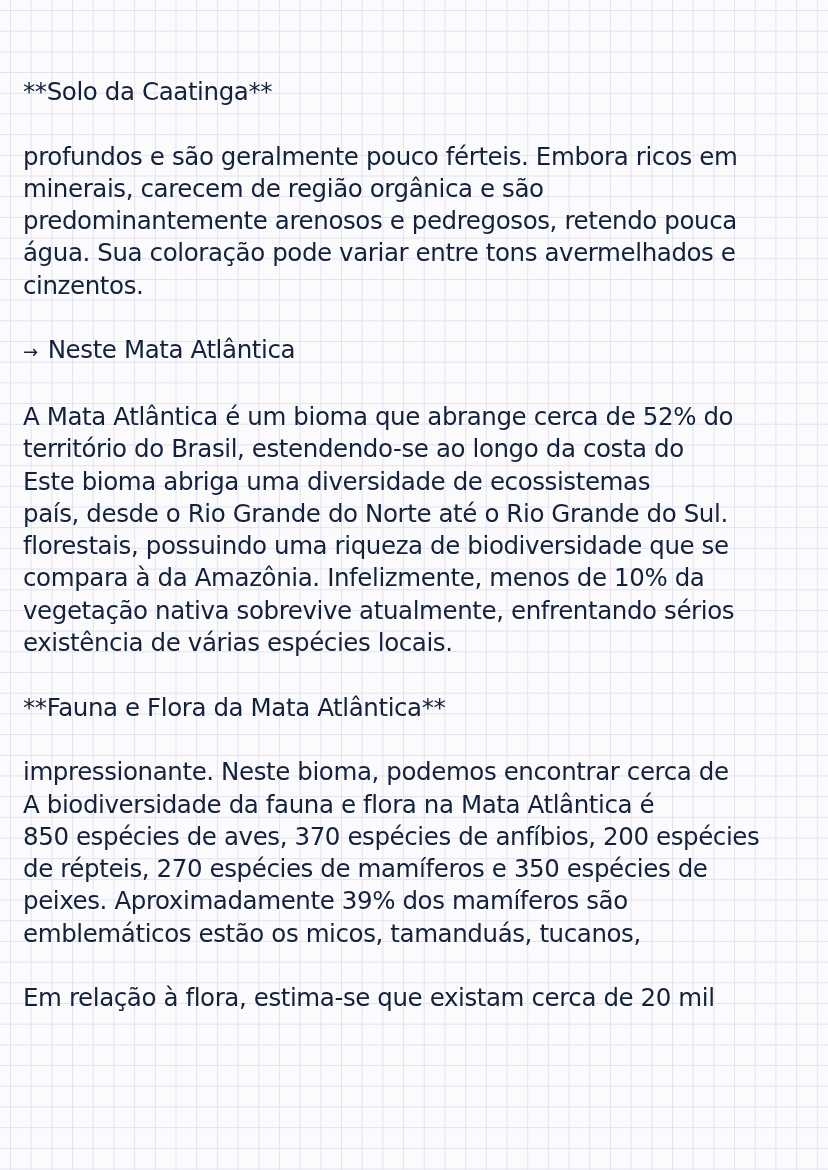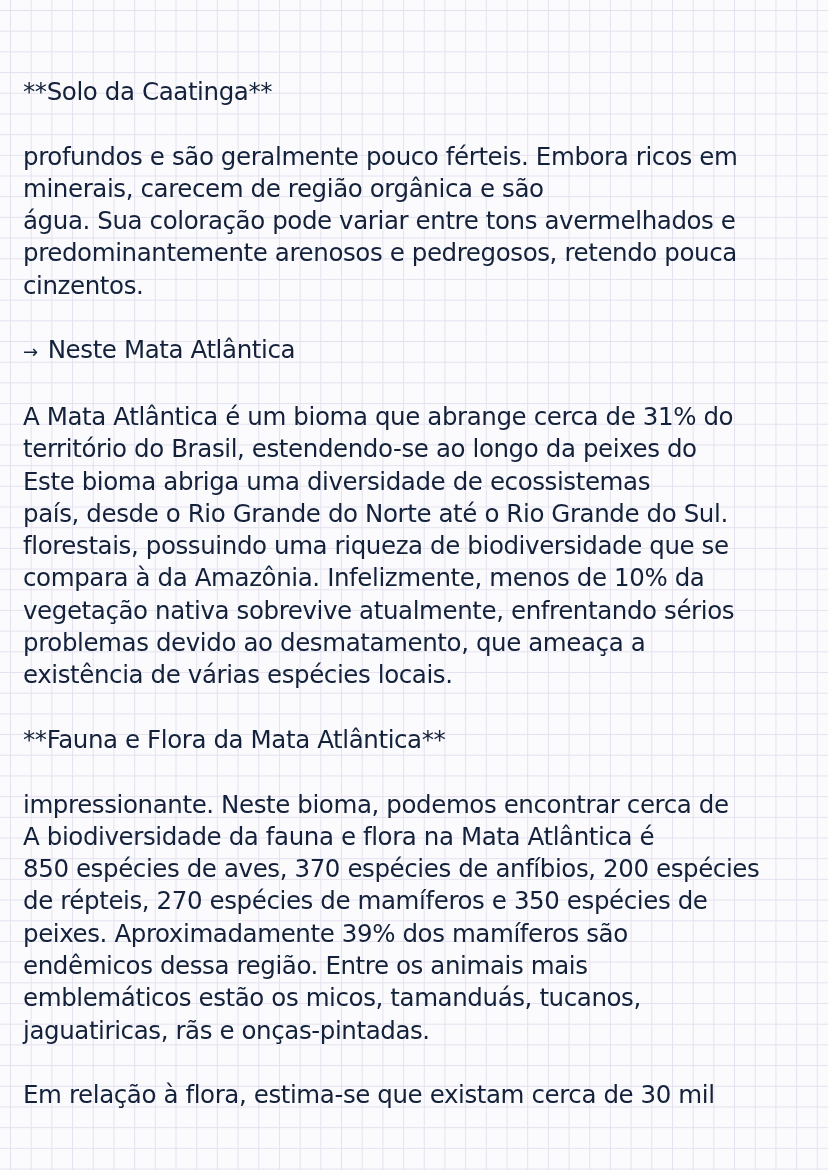--- a/index.html
+++ b/index.html
@@ -21,48 +21,45 @@
 </style>
 </head>
 <body>
 
 <div class="page">
   <p>**Solo da Caatinga**</p>
   <div class="gap"></div>
   <div>
     <p>profundos e são geralmente pouco férteis. Embora ricos em</p>
     <p>minerais, carecem de região orgânica e são</p>
+    <p>predominantemente arenosos e pedregosos, retendo pouca</p>
     <p>água. Sua coloração pode variar entre tons avermelhados e</p>
-    <p>predominantemente arenosos e pedregosos, retendo pouca</p>
     <p>cinzentos.</p>
   </div>
   <div class="gap"></div>
   <p><span class="arrow">→</span><span>Neste Mata Atlântica</span></p>
   <div class="gap"></div>
   <div>
-    <p>A Mata Atlântica é um bioma que abrange cerca de 31% do</p>
-    <p>território do Brasil, estendendo-se ao longo da peixes do</p>
+    <p>A Mata Atlântica é um bioma que abrange cerca de 52% do</p>
+    <p>território do Brasil, estendendo-se ao longo da costa do</p>
     <p>Este bioma abriga uma diversidade de ecossistemas</p>
     <p>país, desde o Rio Grande do Norte até o Rio Grande do Sul.</p>
     <p>florestais, possuindo uma riqueza de biodiversidade que se</p>
     <p>compara à da Amazônia. Infelizmente, menos de 10% da</p>
     <p>vegetação nativa sobrevive atualmente, enfrentando sérios</p>
-    <p>problemas devido ao desmatamento, que ameaça a</p>
     <p>existência de várias espécies locais.</p>
   </div>
   <div class="gap"></div>
   <p>**Fauna e Flora da Mata Atlântica**</p>
   <div class="gap"></div>
   <div>
     <p>impressionante. Neste bioma, podemos encontrar cerca de</p>
     <p>A biodiversidade da fauna e flora na Mata Atlântica é</p>
     <p>850 espécies de aves, 370 espécies de anfíbios, 200 espécies</p>
     <p>de répteis, 270 espécies de mamíferos e 350 espécies de</p>
     <p>peixes. Aproximadamente 39% dos mamíferos são</p>
-    <p>endêmicos dessa região. Entre os animais mais</p>
     <p>emblemáticos estão os micos, tamanduás, tucanos,</p>
-    <p>jaguatiricas, rãs e onças-pintadas.</p>
   </div>
   <div class="gap"></div>
   <div>
-    <p>Em relação à flora, estima-se que existam cerca de 30 mil</p>
+    <p>Em relação à flora, estima-se que existam cerca de 20 mil</p>
   </div>
 </div>
 
 </body></html>

